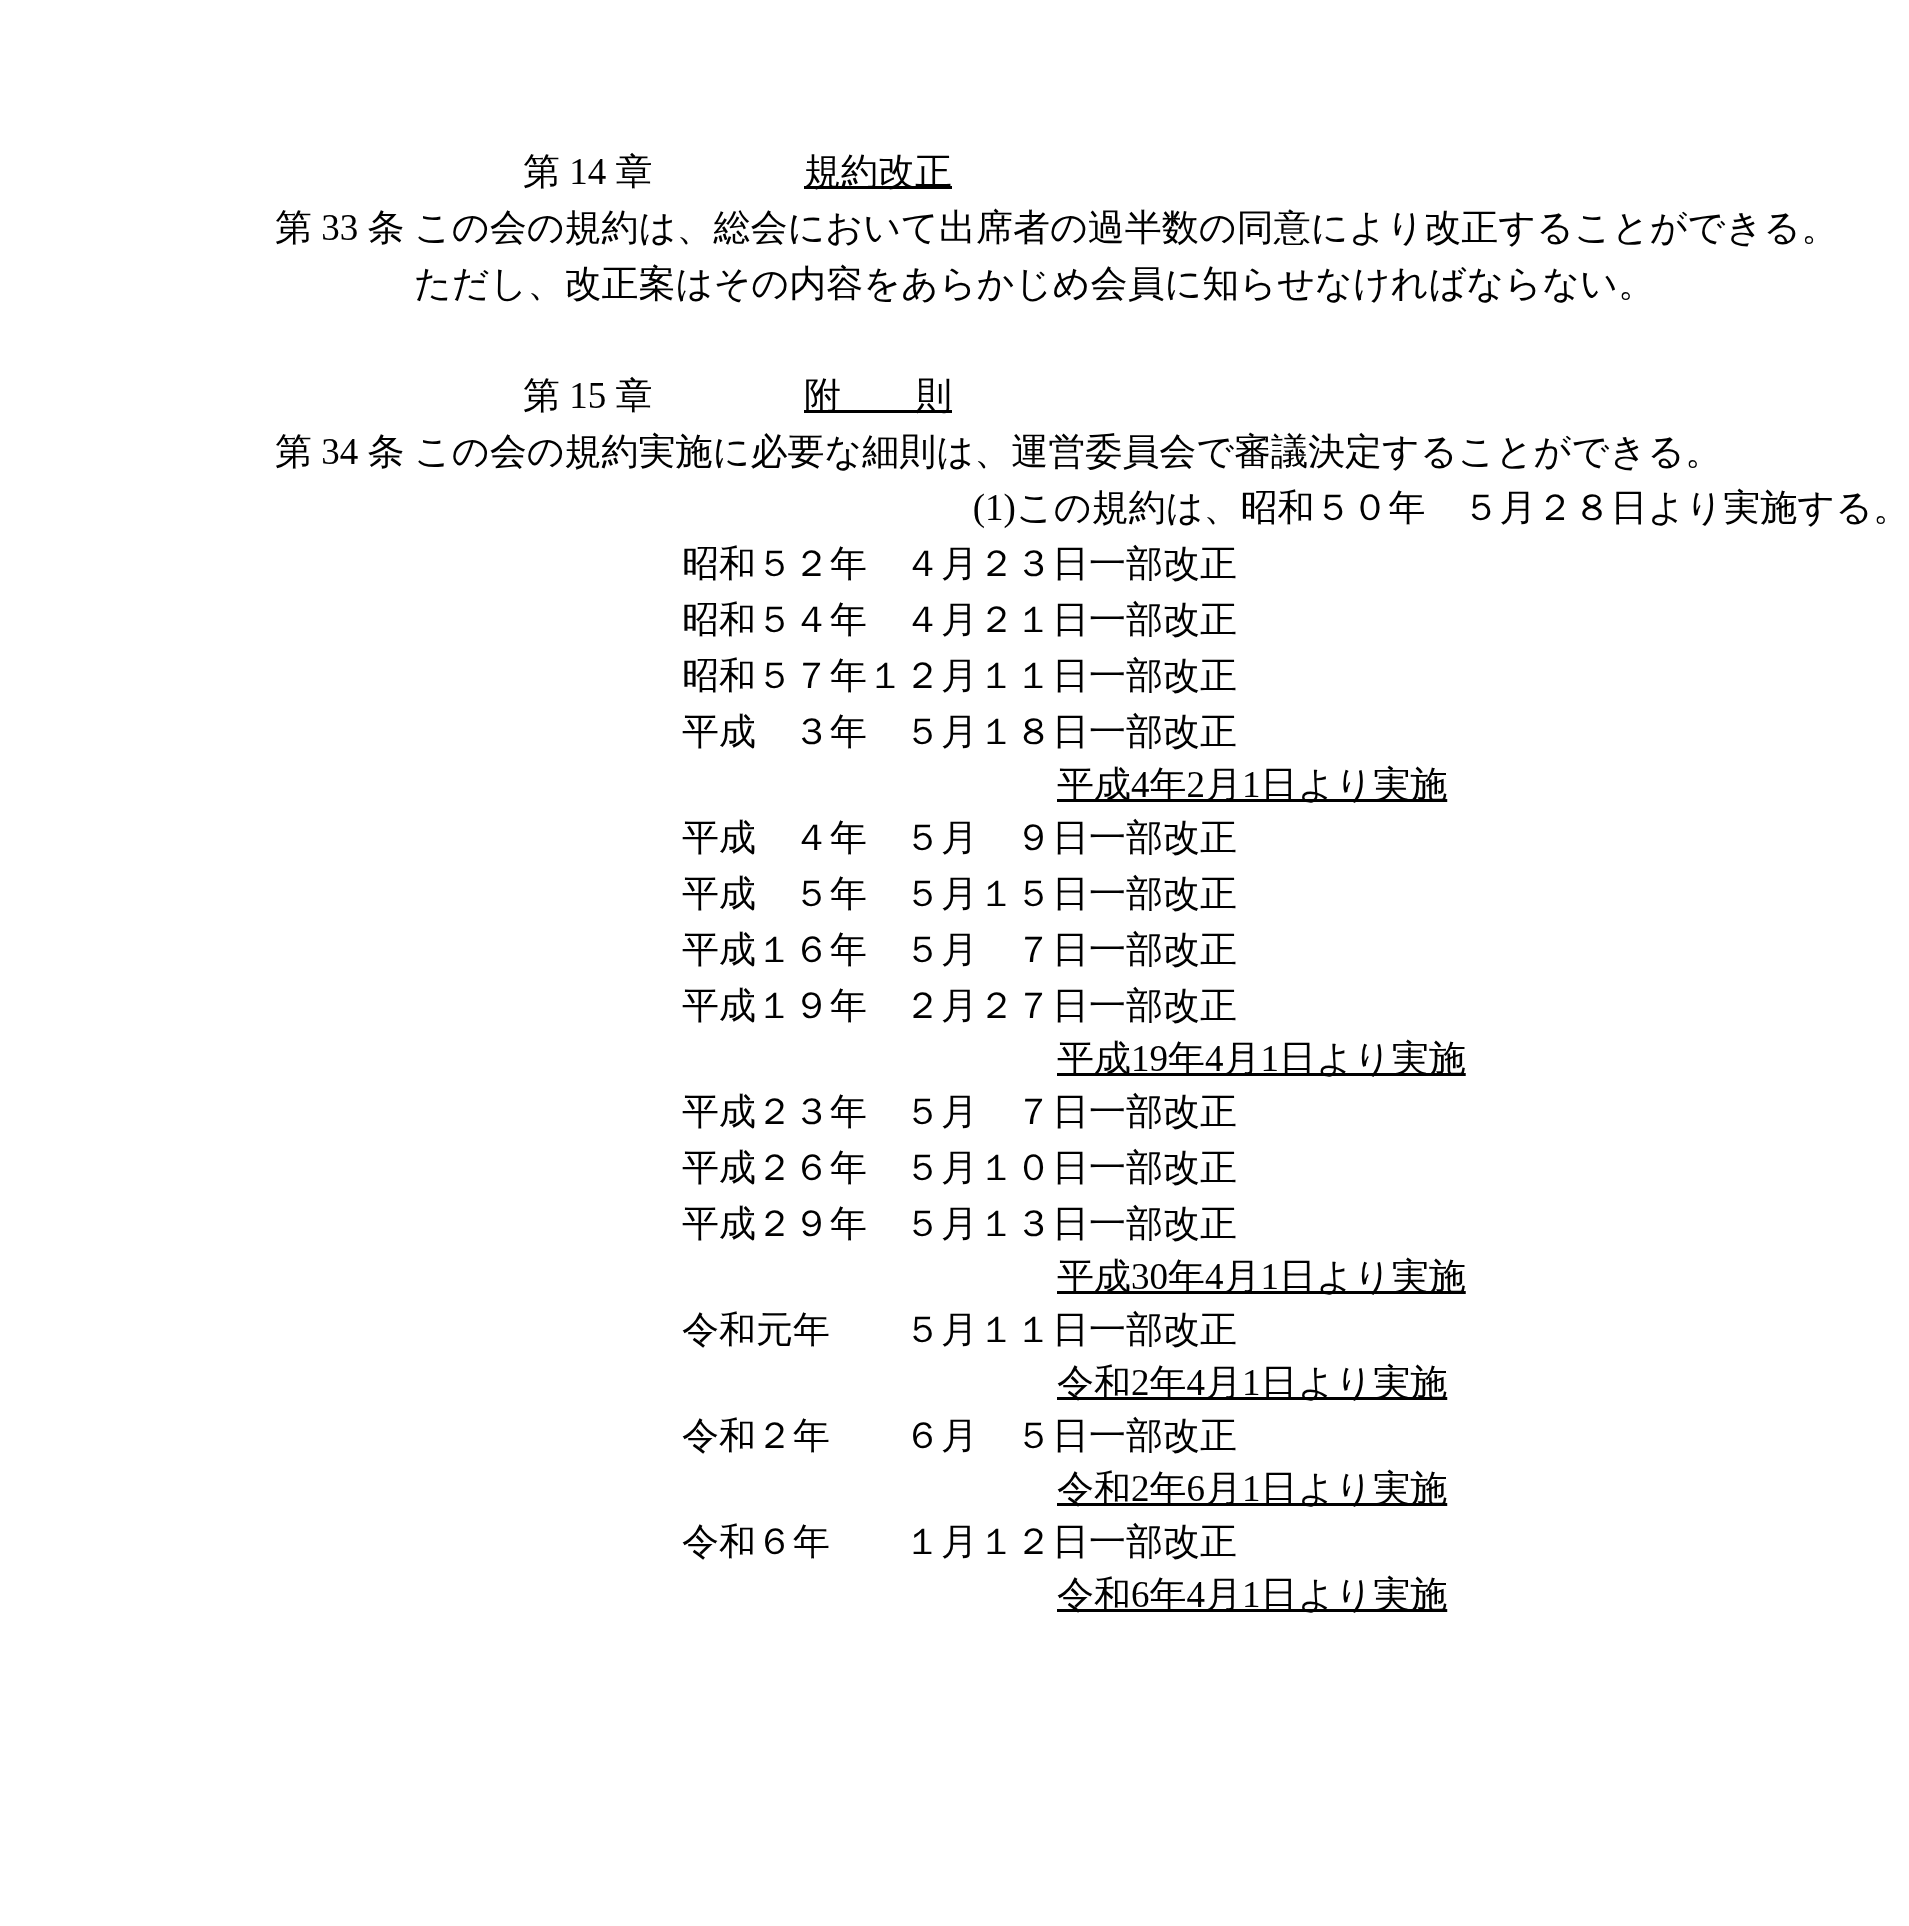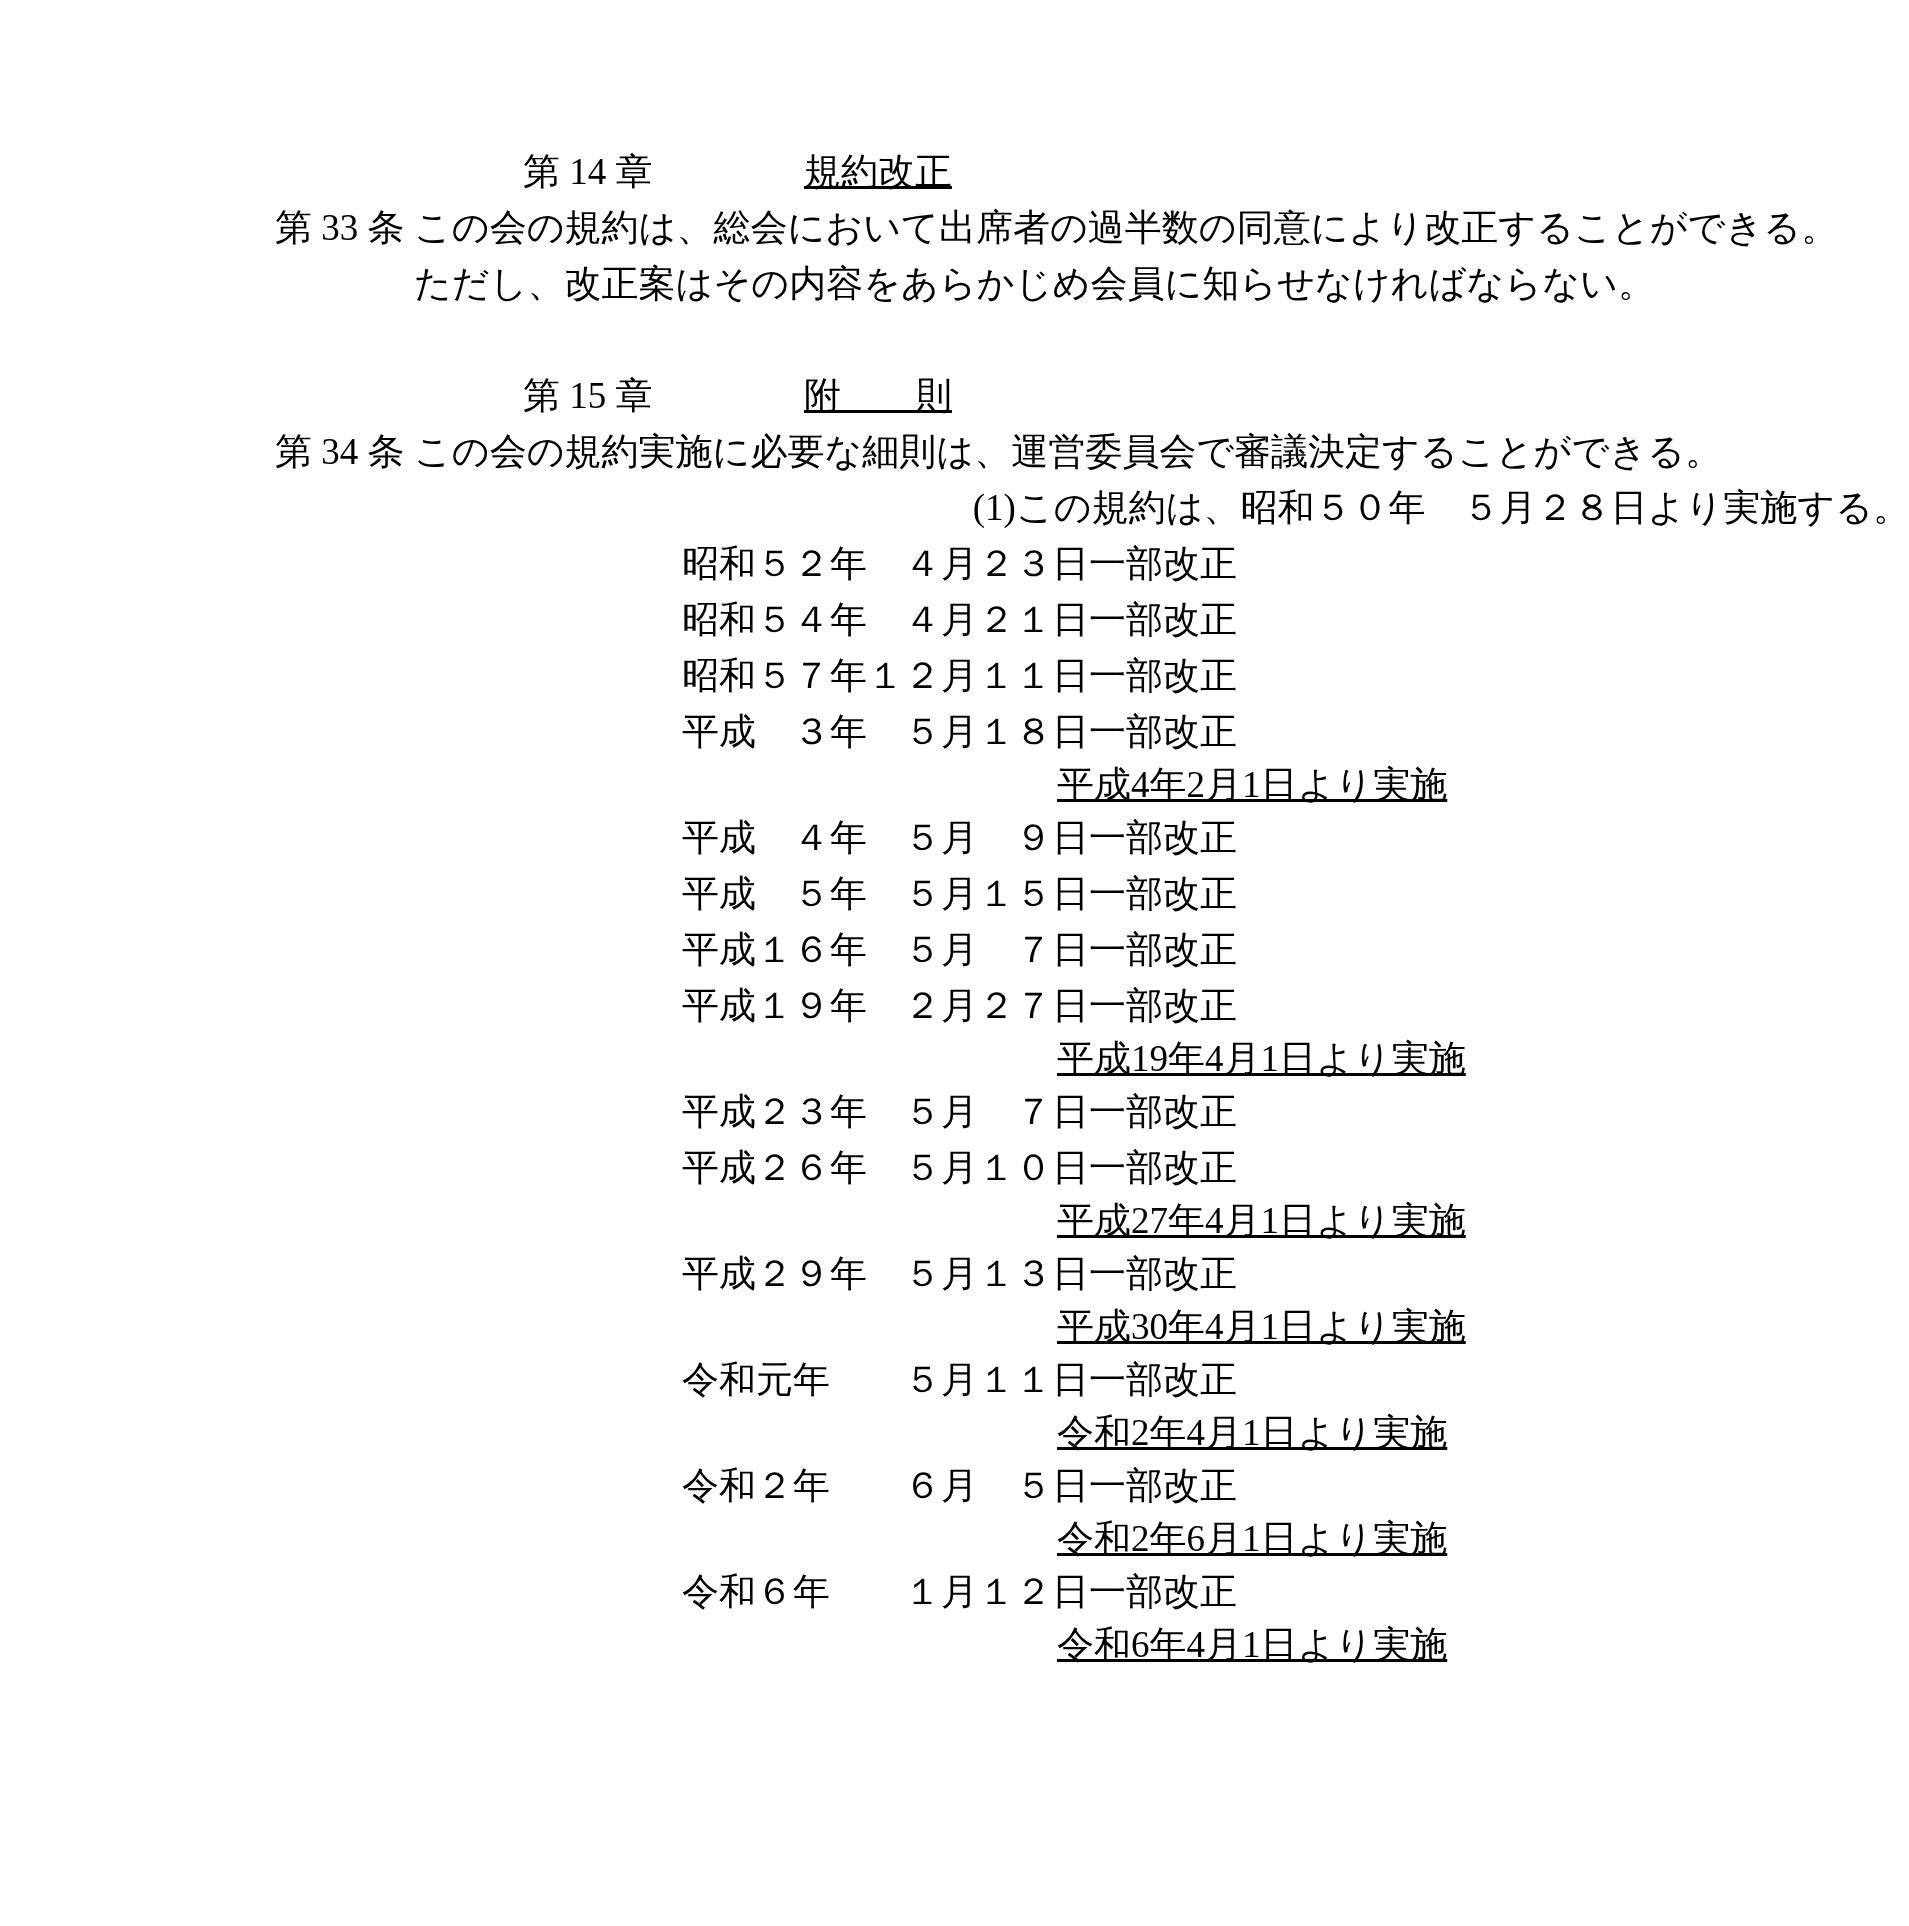--- a/index.html
+++ b/index.html
@@ -47,21 +47,20 @@
       <div class="row amend">昭和５７年１２月１１日一部改正</div>
       <div class="row amend">平成　３年　５月１８日一部改正</div>
       <div class="row effective">平成4年2月1日より実施</div>
       <div class="row amend">平成　４年　５月　９日一部改正</div>
       <div class="row amend">平成　５年　５月１５日一部改正</div>
       <div class="row amend">平成１６年　５月　７日一部改正</div>
       <div class="row amend">平成１９年　２月２７日一部改正</div>
       <div class="row effective">平成19年4月1日より実施</div>
       <div class="row amend">平成２３年　５月　７日一部改正</div>
       <div class="row amend">平成２６年　５月１０日一部改正</div>
-      <div class="row effective">平成27年4月1日より実施</div>
       <div class="row amend">平成２９年　５月１３日一部改正</div>
       <div class="row effective">平成30年4月1日より実施</div>
       <div class="row amend">令和元年　　５月１１日一部改正</div>
       <div class="row effective">令和2年4月1日より実施</div>
       <div class="row amend">令和２年　　６月　５日一部改正</div>
       <div class="row effective">令和2年6月1日より実施</div>
       <div class="row amend">令和６年　　１月１２日一部改正</div>
       <div class="row effective">令和6年4月1日より実施</div>
     </div>
 

